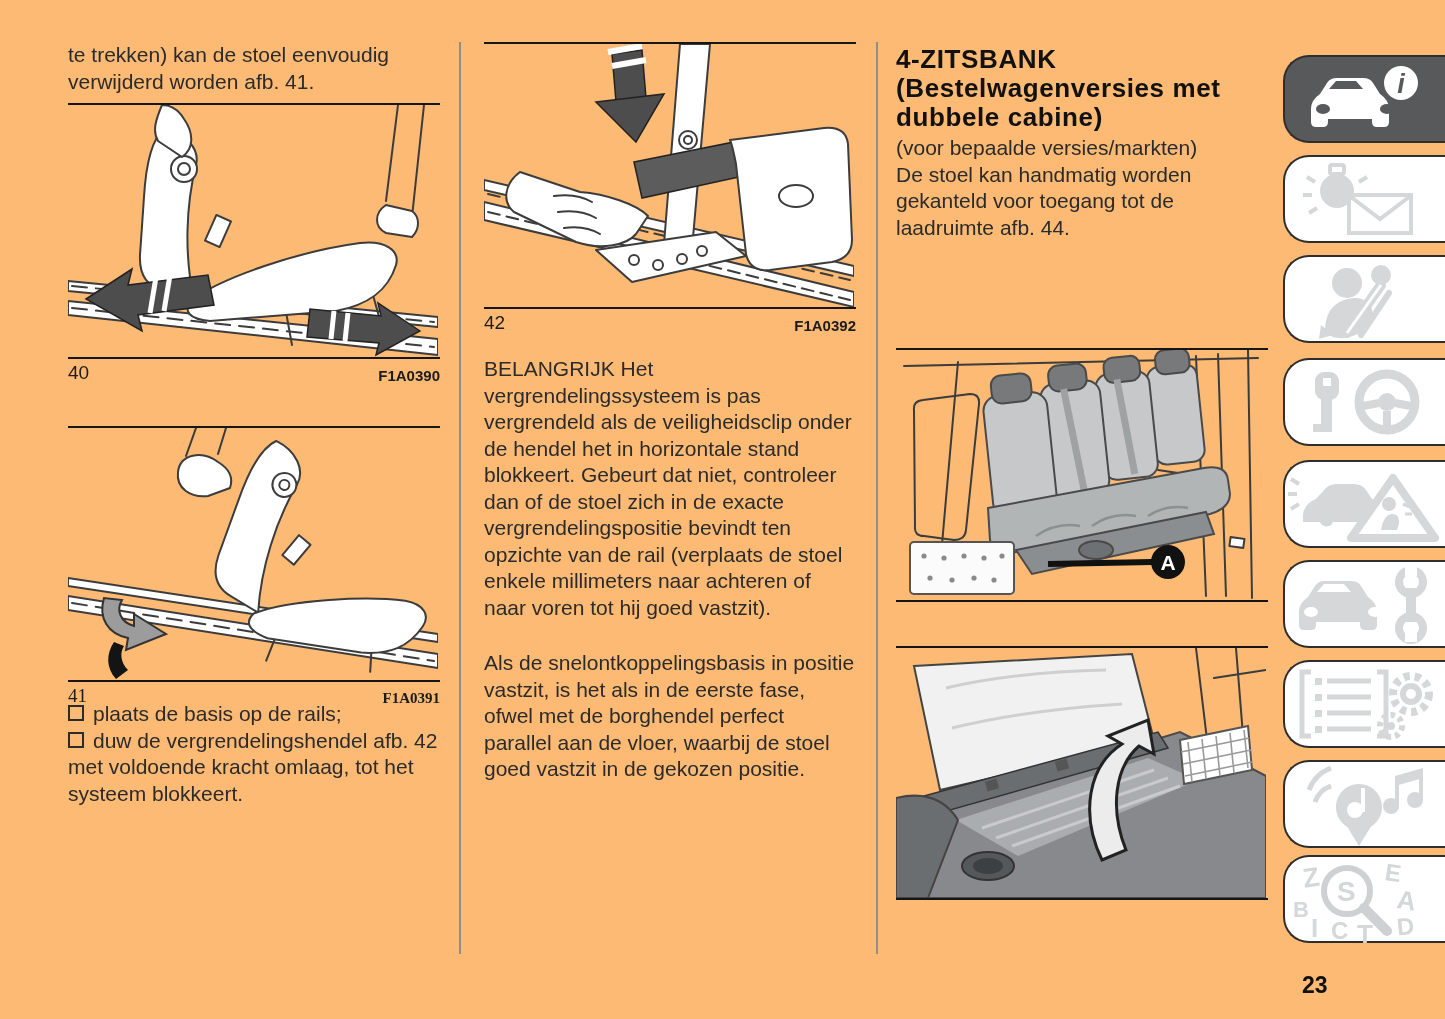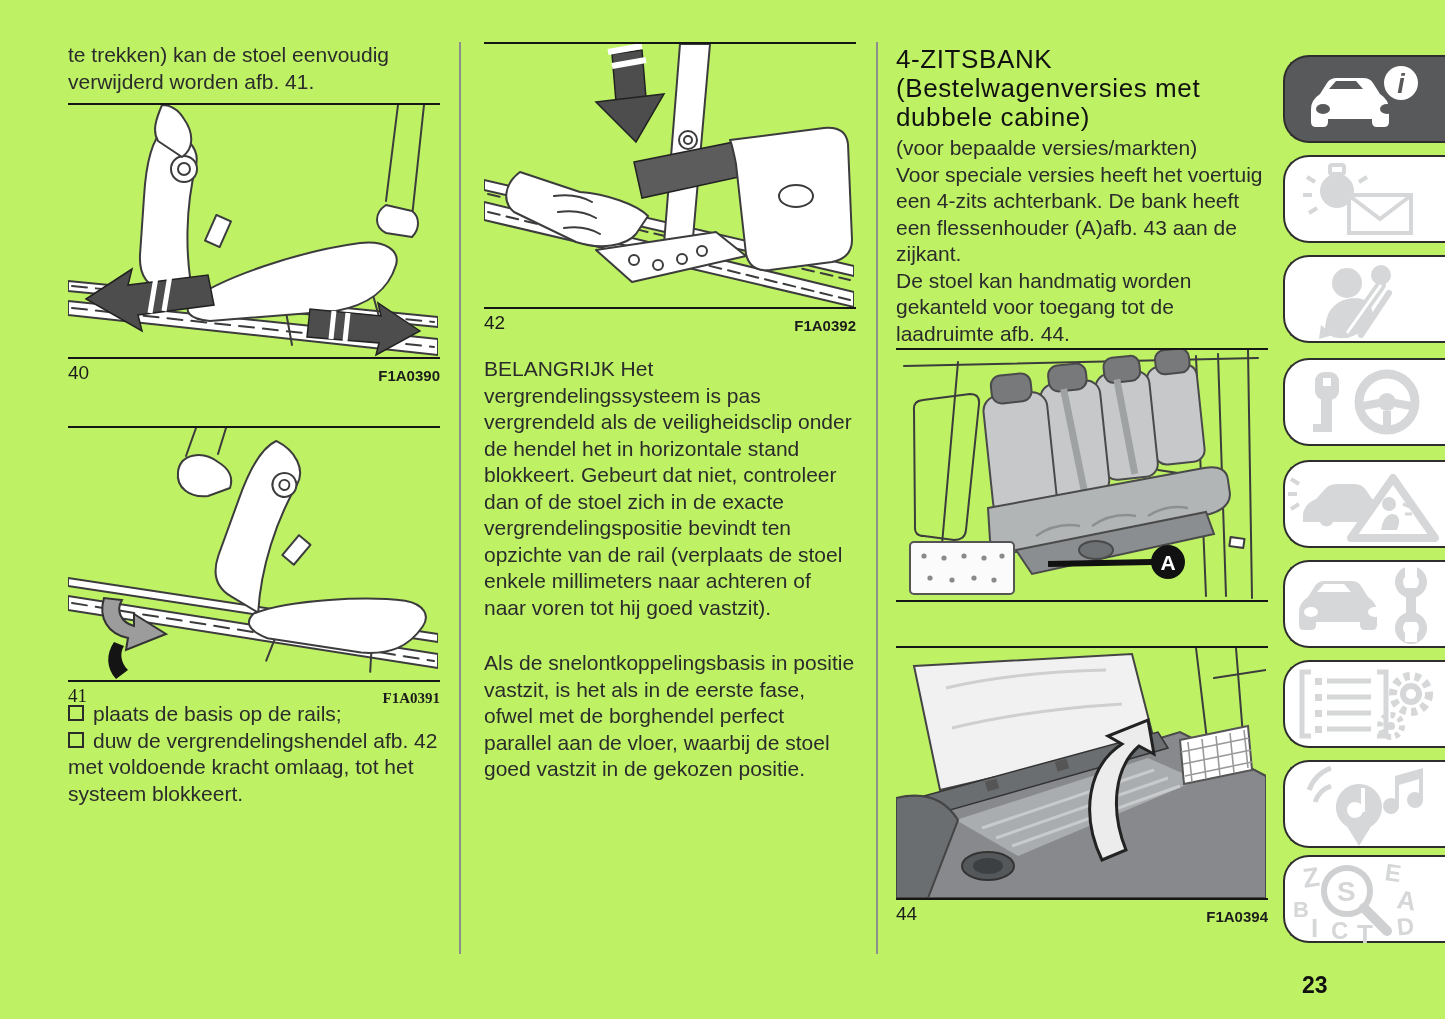--- a/index.html
+++ b/index.html
@@ -1,25 +1,25 @@
 <!DOCTYPE html>
 <html><head>
 <meta charset="utf-8">
 <style>
   html,body{margin:0;padding:0;background:#ffffff;}
-  #page{position:relative;width:1445px;height:1019px;background:#bef264;overflow:hidden;
+  #page{position:relative;width:1445px;height:1019px;background:#fdba74;overflow:hidden;
         font-family:"Liberation Sans",sans-serif;color:#2b2b2b;}
   .col{position:absolute;top:0;height:1019px;}
   #col-left{left:68px;width:372px;}
   #col-mid{left:484px;width:372px;}
   #col-right{left:896px;width:372px;}
   .vrule{position:absolute;top:42px;height:912px;width:2px;background:#8e8e8e;}
   p.body{font-size:21px;line-height:26.5px;margin:0;}
   .blk{position:absolute;left:0;width:100%;}
-  h1.hd{font-size:26px;line-height:29px;font-weight:normal;letter-spacing:.6px;margin:0 0 3px 0;color:#111;}
+  h1.hd{font-size:26px;line-height:29px;font-weight:bold;letter-spacing:.6px;margin:0 0 3px 0;color:#111;}
   .figure{position:absolute;left:0;width:100%;}
   .fig-art{border-top:2px solid #161616;border-bottom:2px solid #161616;display:block;}
   .fig-art svg{display:block;}
   .fig-cap{display:flex;justify-content:space-between;align-items:flex-end;margin-top:3px;}
   .fig-num{font-size:19px;color:#1c1c1c;}
   .fig-code{font-size:15px;font-weight:bold;color:#1c1c1c;}
   .bullet{display:block;}
   .sq{display:inline-block;width:12px;height:12px;border:2.5px solid #2b2b2b;margin-right:9px;
       vertical-align:baseline;position:relative;top:0px;}
   
@@ -149,21 +149,20 @@
       <p class="body">Als de snelontkoppelingsbasis in positie vastzit, is het als in de eerste fase, ofwel met de borghendel perfect parallel aan de vloer, waarbij de stoel goed vastzit in de gekozen positie.</p>
     </div>
   </div>
 
   <div class="vrule" style="left:876px;"></div>
 
   <div class="col" id="col-right">
     <div class="blk" style="top:45px;">
       <h1 class="hd">4-ZITSBANK (Bestelwagenversies met dubbele cabine)</h1>
       <p class="body">(voor bepaalde versies/markten)</p>
-      <p class="body">Voor speciale versies heeft het voertuig een 4-zits achterbank. De bank heeft een flessenhouder (A)afb. 43 aan de zijkant.</p>
       <p class="body">De stoel kan handmatig worden gekanteld voor toegang tot de laadruimte afb. 44.</p>
     </div>
 
     <div class="figure" style="top:348px;">
       <div class="fig-art" style="height:250px;">
         <svg width="370" height="250" viewBox="0 0 370 250">
           <path class="ink" d="M8,16 L362,8"></path>
           <path class="ink" d="M62,12 L42,240"></path>
           <path class="ink" d="M18,60 Q17,51 27,50 L74,44 Q84,44 83,54 L70,180 Q69,190 58,190 L28,186 Q18,186 19,176 Z"></path>
           <path class="ink" d="M300,6 L310,246 M322,4 L330,246 M352,0 L356,248"></path>
@@ -219,24 +218,20 @@
           <rect x="222" y="96" width="12" height="10" fill="#555" transform="rotate(-16 228 101)"></rect>
           <path d="M0,150 Q42,140 62,172 L32,250 L0,250 Z" fill="#6b6e70" stroke="#444" stroke-width="2"></path>
           <ellipse cx="92" cy="218" rx="26" ry="14" fill="#55585a" stroke="#333" stroke-width="2"></ellipse>
           <ellipse cx="92" cy="218" rx="15" ry="8" fill="#3d4042"></ellipse>
           <polygon points="284,92 352,78 356,122 288,136" fill="#ffffff" stroke="#555" stroke-width="2"></polygon>
           <path d="M292,94 L296,134 M306,91 L310,131 M320,88 L324,128 M334,85 L338,125 M348,82 L352,120
                    M285,104 L353,90 M287,116 L355,102 M289,128 L356,114" stroke="#999" stroke-width="1.6"></path>
           <path d="M206,212 C184,166 192,118 226,96 L212,88 L252,72 L258,106 L243,98 C218,120 214,162 230,202 Z" fill="#ececec" stroke="#222" stroke-width="3"></path>
         </svg>
       </div>
-      <div class="fig-cap">
-        <span class="fig-num">44</span>
-        <span class="fig-code">F1A0394</span>
-      </div>
     </div>
   </div>
 
   <div class="tile active" style="top:55px;">
     <svg width="162" height="88" viewBox="0 0 162 88">
       <path d="M26,52 q0,-9 9,-15 l7,-11 q3,-5 10,-5 h26 q7,0 10,5 l7,11 q9,6 9,15 v13 q0,5 -5,5 h-7 q-5,0 -5,-5 v-3 h-44 v3 q0,5 -5,5 h-7 q-5,0 -5,-5 z" fill="#ffffff"></path>
       <path d="M44,32 l7,-8 h20 l7,8 z" fill="#58595b"></path>
       <ellipse cx="38" cy="52" rx="7" ry="5" fill="#58595b"></ellipse>
       <ellipse cx="102" cy="52" rx="7" ry="5" fill="#58595b"></ellipse>
       <circle cx="116" cy="26" r="17" fill="#ffffff"></circle>

